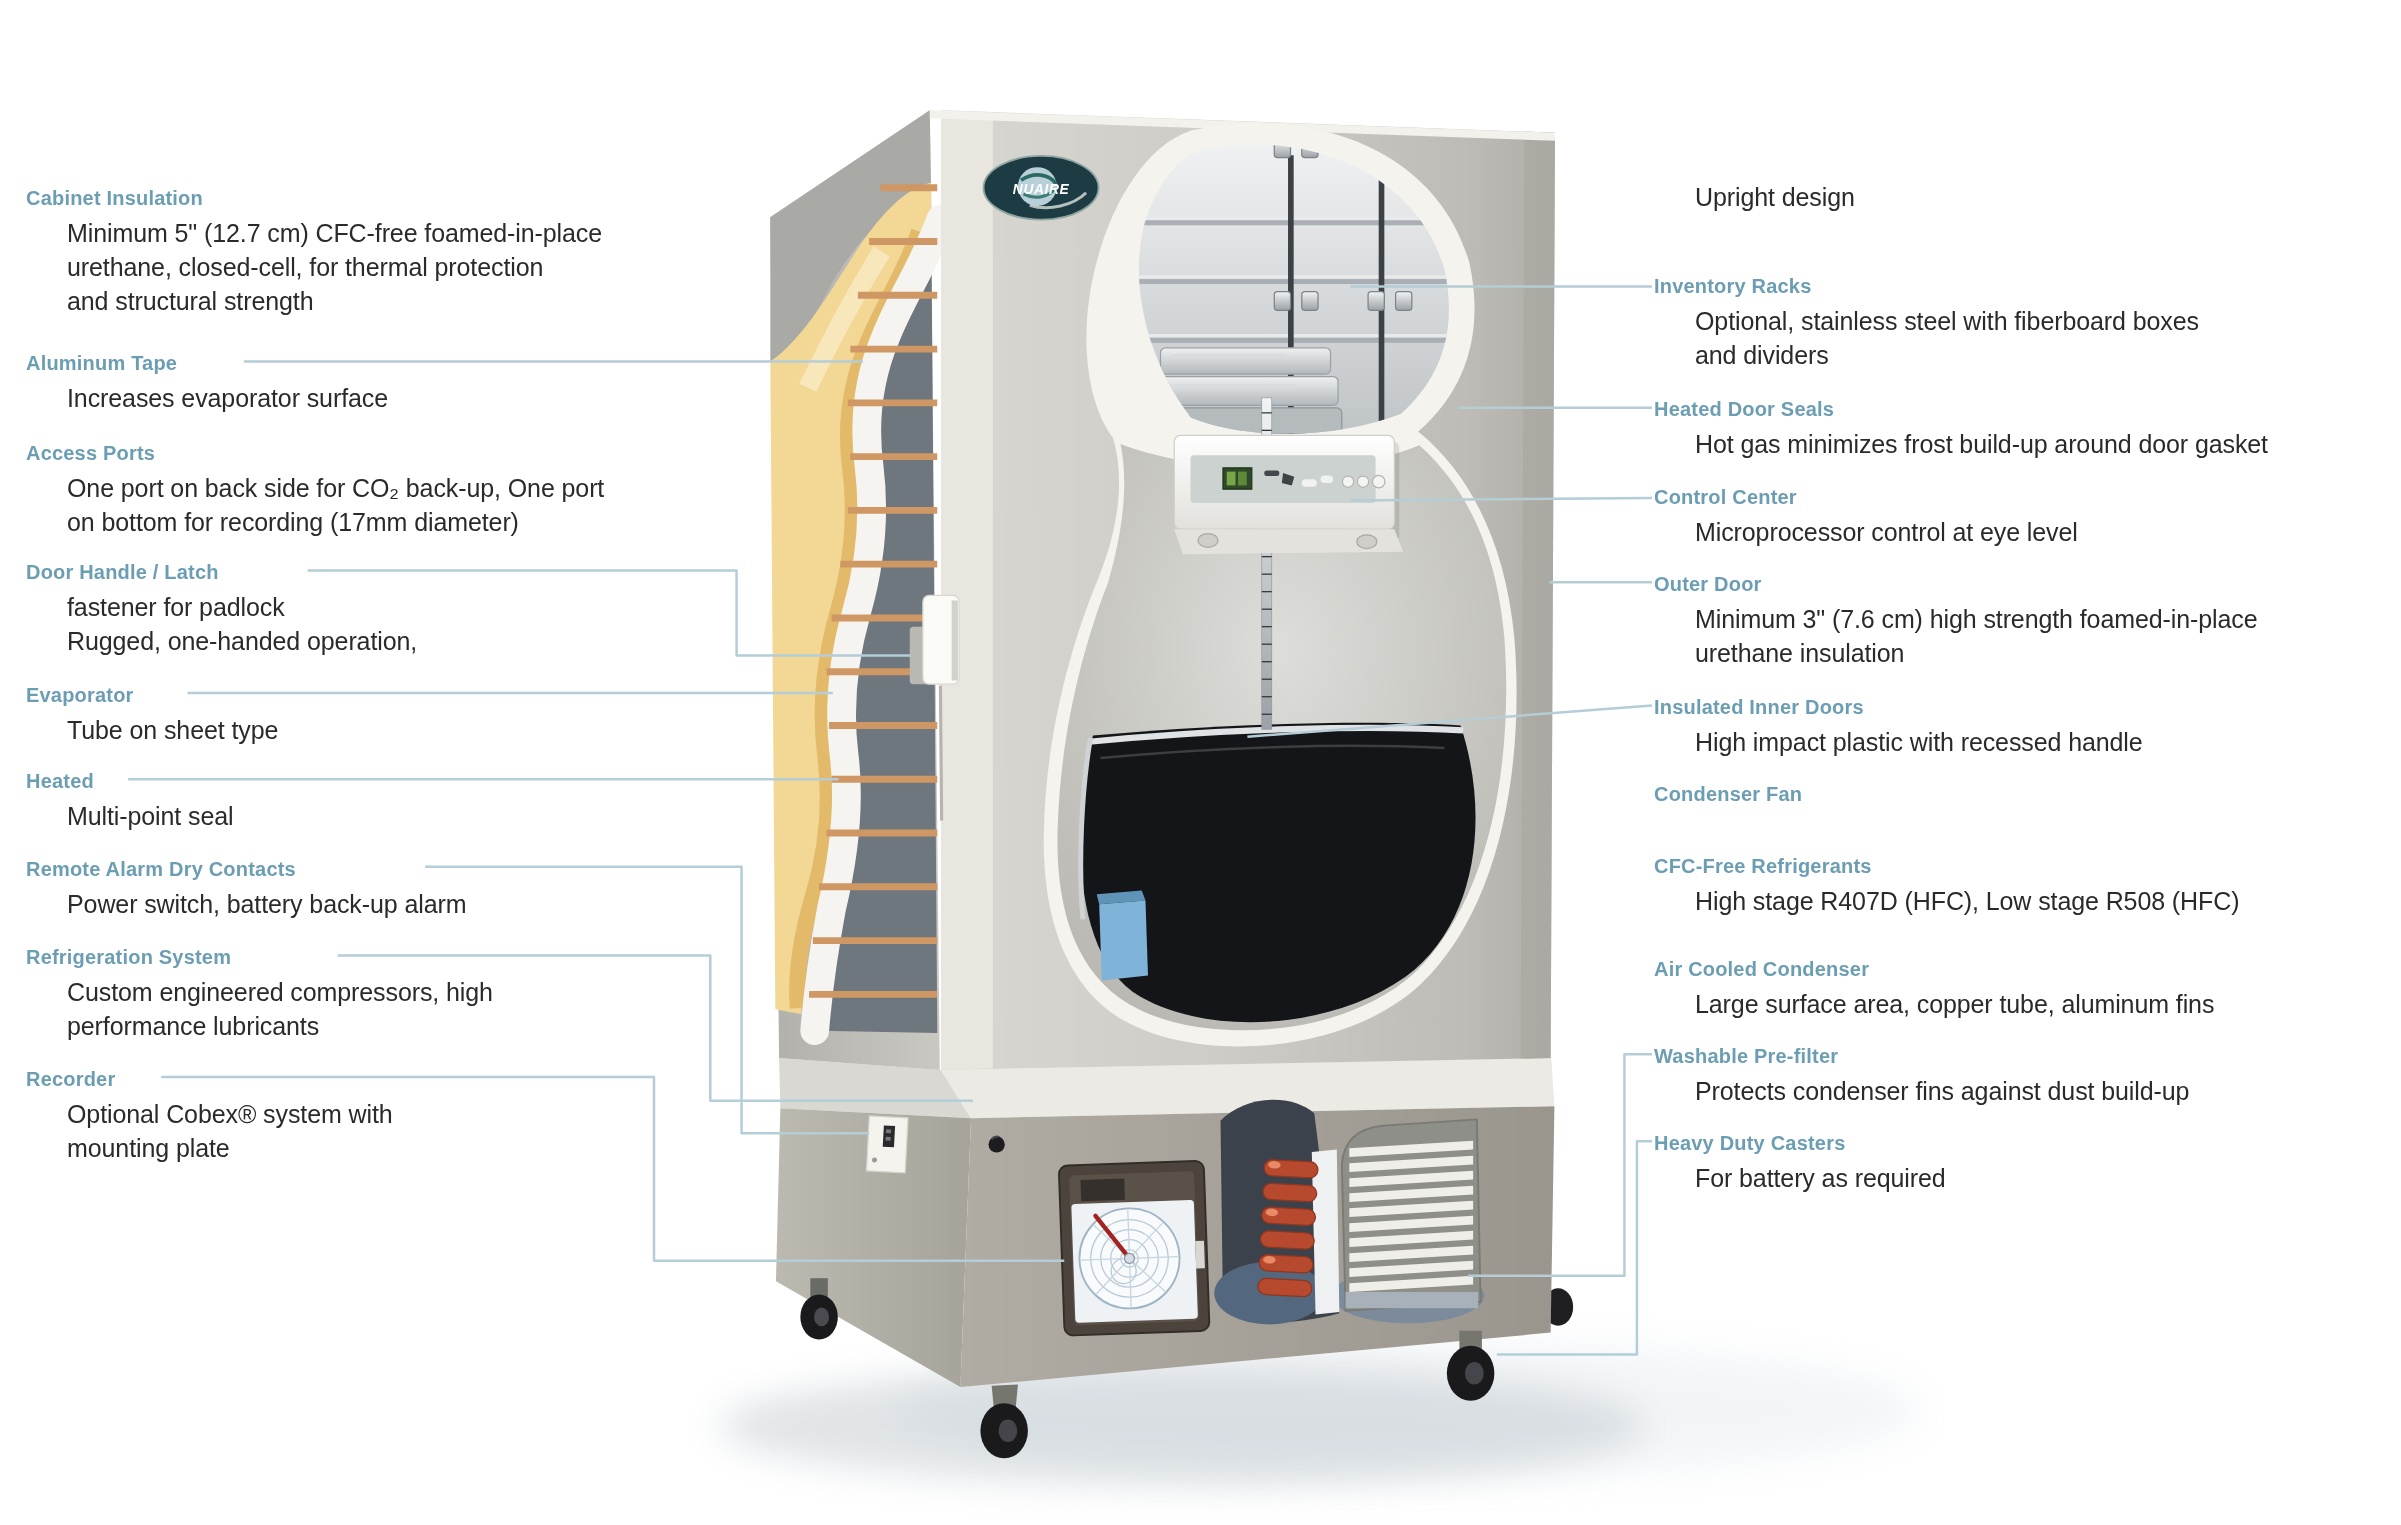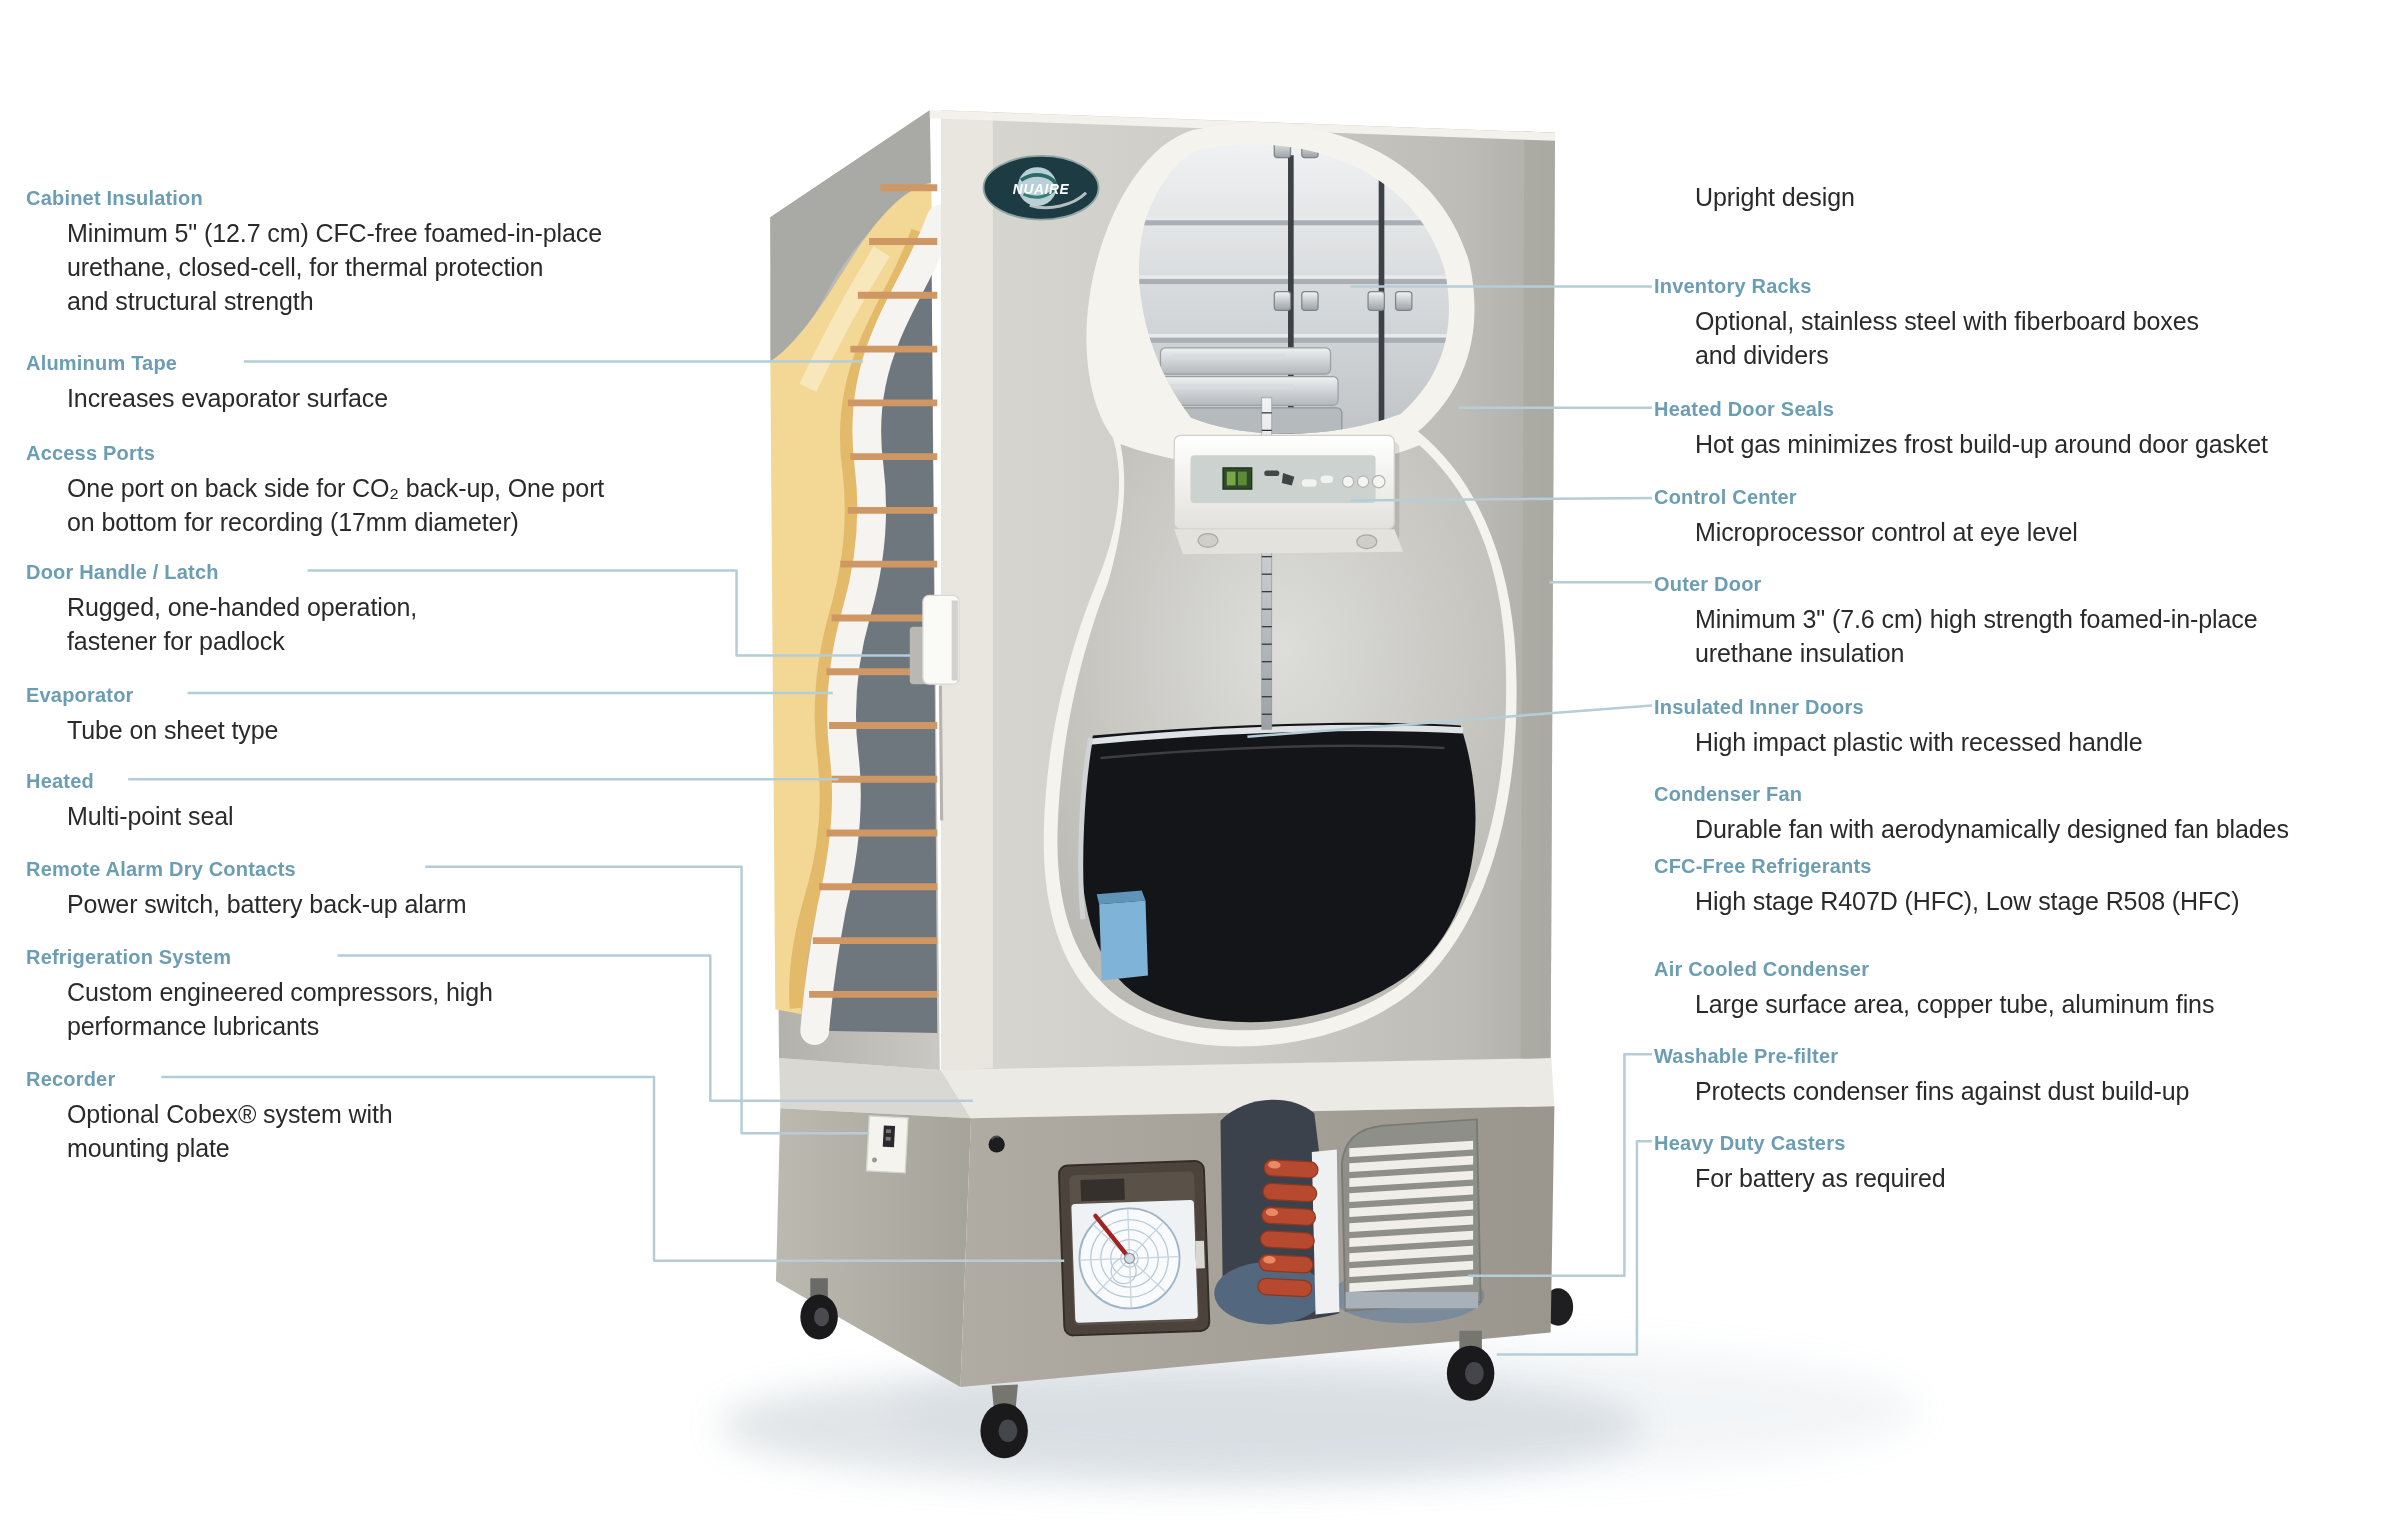--- a/index.html
+++ b/index.html
@@ -363,22 +363,22 @@
       <div class="feat-h">Aluminum Tape</div>
       <div class="feat-l">Increases evaporator surface</div>
     </div>
     <div class="feat f-l3">
       <div class="feat-h">Access Ports</div>
       <div class="feat-l">One port on back side for CO₂ back-up, One port</div>
       <div class="feat-l">on bottom for recording (17mm diameter)</div>
     </div>
     <div class="feat f-l4">
       <div class="feat-h">Door Handle / Latch</div>
+      <div class="feat-l">fastener for padlock</div>
       <div class="feat-l">Rugged, one-handed operation,</div>
-      <div class="feat-l">fastener for padlock</div>
     </div>
     <div class="feat f-l5">
       <div class="feat-h">Evaporator</div>
       <div class="feat-l">Tube on sheet type</div>
     </div>
     <div class="feat f-l6">
       <div class="feat-h">Heated</div>
       <div class="feat-l">Multi-point seal</div>
     </div>
     <div class="feat f-l7">
@@ -418,21 +418,20 @@
       <div class="feat-h">Outer Door</div>
       <div class="feat-l">Minimum 3" (7.6 cm) high strength foamed-in-place</div>
       <div class="feat-l">urethane insulation</div>
     </div>
     <div class="feat f-r6">
       <div class="feat-h">Insulated Inner Doors</div>
       <div class="feat-l">High impact plastic with recessed handle</div>
     </div>
     <div class="feat f-r7">
       <div class="feat-h">Condenser Fan</div>
-      <div class="feat-l">Durable fan with aerodynamically designed fan blades</div>
     </div>
     <div class="feat f-r8">
       <div class="feat-h">CFC-Free Refrigerants</div>
       <div class="feat-l">High stage R407D (HFC), Low stage R508 (HFC)</div>
     </div>
     <div class="feat f-r9">
       <div class="feat-h">Air Cooled Condenser</div>
       <div class="feat-l">Large surface area, copper tube, aluminum fins</div>
     </div>
     <div class="feat f-r10">

